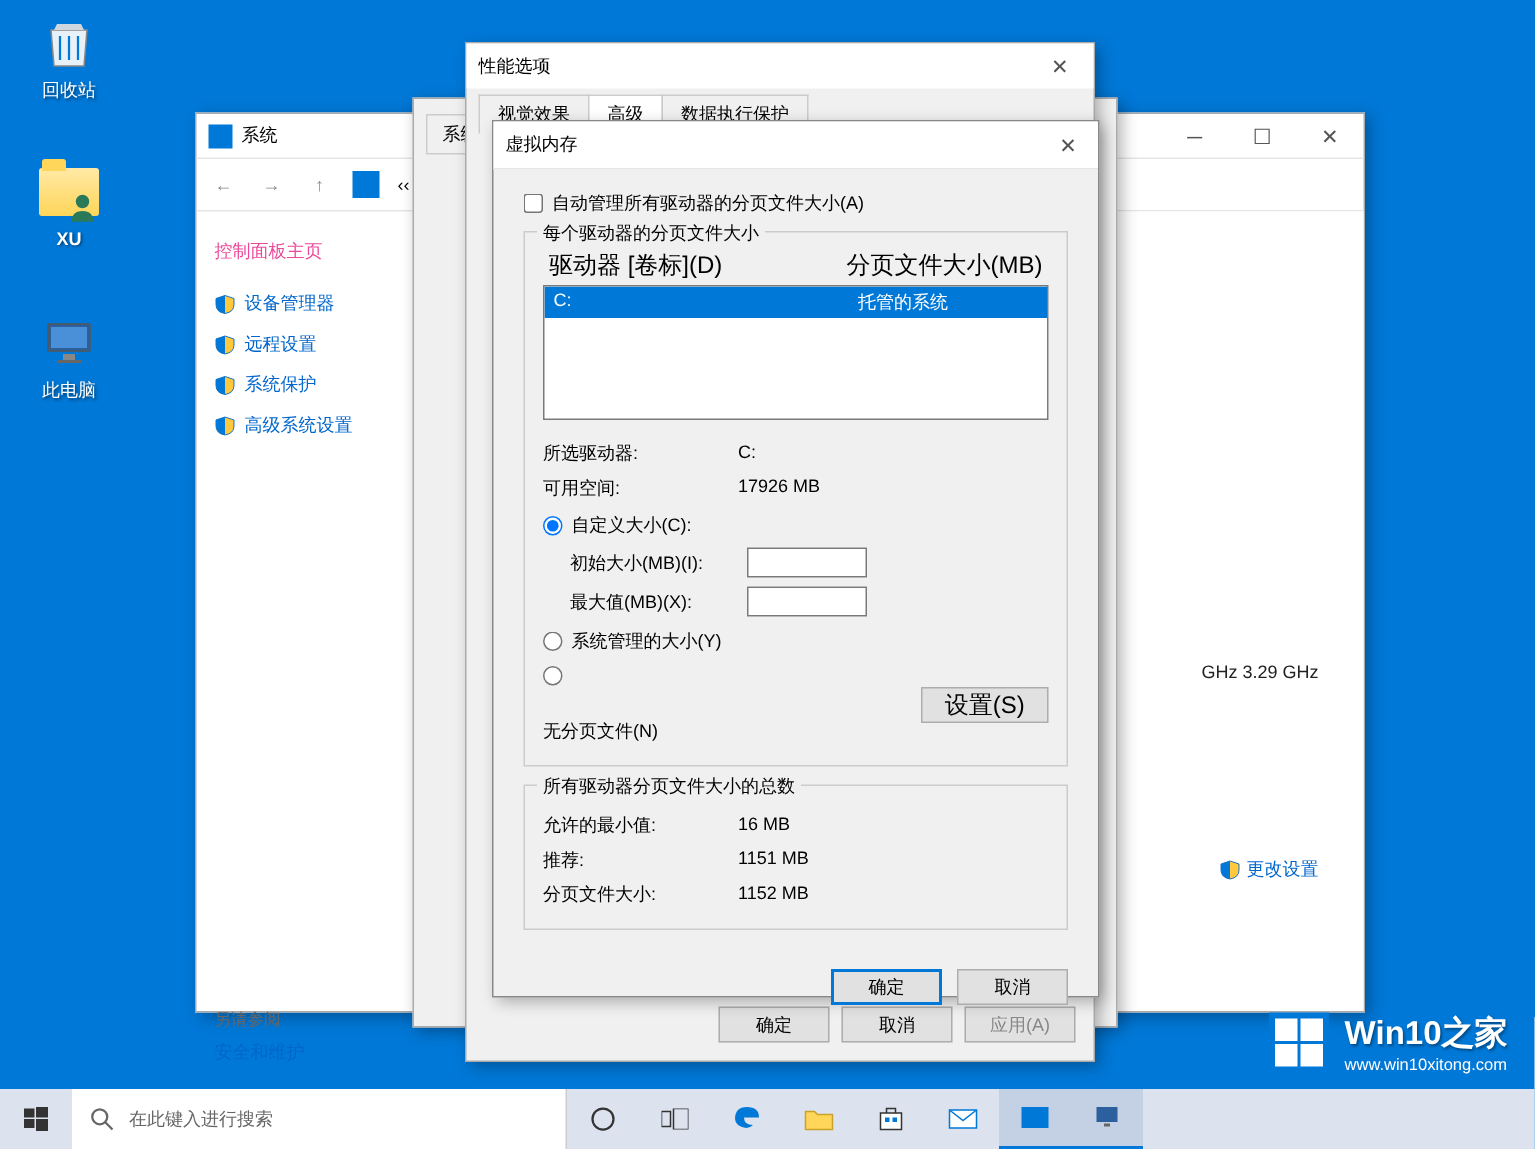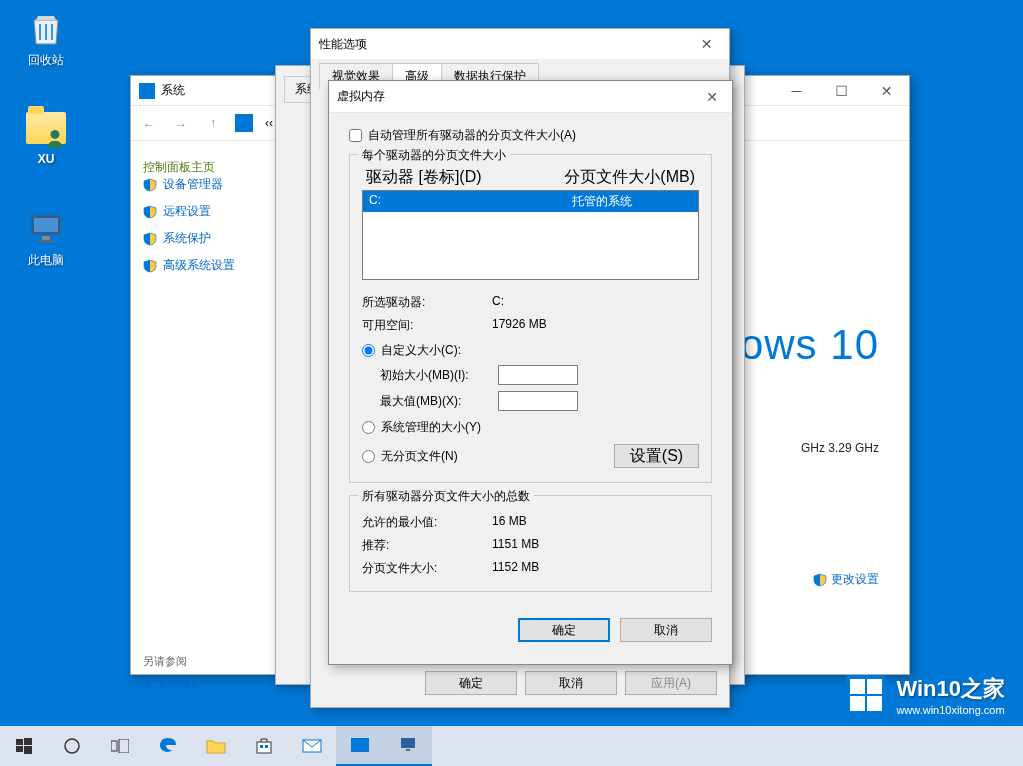--- a/index.html
+++ b/index.html
@@ -20,21 +20,21 @@
 .win-title .icon { width:16px; height:16px; margin-right:6px; background:#0078d7; display:inline-block; }
 .win-controls { position: absolute; top: 0; right: 0; display: flex; }
 .win-controls div { width: 45px; height: 30px; display: flex; align-items: center; justify-content: center; cursor: pointer; color:#555; font-size:14px; }
 
 
 #win-system { left: 130px; top: 75px; width: 780px; height: 600px; }
 #win-system .toolbar { height: 35px; display:flex; align-items:center; padding:0 8px; gap:12px; border-bottom:1px solid #e5e5e5; }
 #win-system .toolbar .nav-btn { width:20px; height:20px; color:#888; display:flex; align-items:center; justify-content:center; }
 #win-system .body { display: flex; height: calc(100% - 65px); }
 #win-system .sidebar { width: 150px; padding: 18px 12px; font-size: 12px; }
-#win-system .sidebar .home-link { color: #4d7c0f; display:block; }
+#win-system .sidebar .home-link { color: #ec4899; margin-bottom: 18px; display:block; }
 #win-system .sidebar .nav-item { display:flex; align-items:center; gap:6px; color:#0066cc; margin-bottom: 10px; cursor:pointer; }
 #win-system .sidebar .see-also { margin-top: 380px; color:#666; font-size:11px; }
 #win-system .sidebar .see-also-link { color:#0066cc; margin-top:6px; display:block; }
 .shield { width:14px; height:14px; }
 #win-system .content { flex:1; padding: 20px 30px; position:relative; background:#fff; }
 .winlogo-text { position:absolute; right:30px; top:180px; font-size:42px; font-weight:300; color:#0078d7; letter-spacing:1px; }
 .cpu-text { position:absolute; right:30px; top:300px; font-size:12px; color:#222; }
 .change-settings { position:absolute; right:30px; top:430px; display:flex; align-items:center; gap:4px; color:#0066cc; font-size:12px; }
 .help-icon { position:absolute; right:15px; top:85px; width:18px; height:18px; background:#0078d7; color:#fff; border-radius:50%; display:flex; align-items:center; justify-content:center; font-size:12px; font-weight:bold; }
 
@@ -64,21 +64,21 @@
 .drive-row { display:flex; justify-content:space-between; padding:2px 6px; font-size:12px; }
 .drive-row.selected { background:#0078d7; color:#fff; }
 .info-row { display:flex; margin-top:6px; font-size:12px; }
 .info-row .lbl { width:130px; }
 .radio-row { display:flex; align-items:center; gap:6px; margin-top:8px; font-size:12px; }
 .radio-row input[type=radio] { width:13px; height:13px; }
 .size-row { display:flex; align-items:center; margin-top:6px; gap:8px; font-size:12px; padding-left:18px; }
 .size-row .lbl { width:110px; }
 .size-row input[type=text] { width:80px; height:20px; border:1px solid #7a7a7a; padding:0 4px; }
 .dlg-btns { display:flex; justify-content:flex-end; gap:10px; padding:0 20px 14px; }
-.btn { width:92px; height:24px; border:1px solid #adadad; background:#e1e1e1; font-size:12px; cursor:pointer; }
+.btn { width:74px; height:24px; border:1px solid #adadad; background:#e1e1e1; font-size:12px; cursor:pointer; }
 .btn.primary { border:2px solid #0078d7; }
 .btn.disabled { color:#888; }
 .btn-plain { width:85px; height:24px; border:1px solid #adadad; background:#e1e1e1; font-size:16px; }
 
 
 .taskbar { position:absolute; bottom:0; left:0; right:0; height:40px; background:#dde3ee; display:flex; align-items:center; }
 .start-btn { width:48px; height:40px; display:flex; align-items:center; justify-content:center; cursor:pointer; }
 .search-box { width:330px; height:40px; background:#fff; display:flex; align-items:center; padding:0 12px; gap:10px; color:#666; border-right:1px solid #ccc; }
 .task-icons { display:flex; height:40px; }
 .task-icons .ti { width:48px; display:flex; align-items:center; justify-content:center; cursor:pointer; }
@@ -178,21 +178,20 @@
             <path d="M7 1 L7 13 Q1 12 1 7 L1 3 Z" fill="#0078d7"></path>
           </svg>
         <span>高级系统设置</span>
       </div>
       <div class="see-also">另请参阅</div>
       <span class="see-also-link">安全和维护</span>
     </div>
     <div class="content">
       <div style="font-size:12px; color:#333;">计</div>
       <div style="margin-top:40px; font-size:12px;">要</div>
-      <div class="winlogo-text">ows 10</div>
       <div class="cpu-text">GHz  3.29 GHz</div>
       <div class="change-settings">
         <svg class="shield" viewBox="0 0 14 14">
             <path d="M7 1 L13 3 L13 7 Q13 12 7 13 Q1 12 1 7 L1 3 Z" fill="#ffc83d" stroke="#0066cc" stroke-width="0.6"></path>
             <path d="M7 1 L7 13 Q1 12 1 7 L1 3 Z" fill="#0078d7"></path>
           </svg>
         <span>更改设置</span>
       </div>
     </div>
   </div>
@@ -272,21 +271,21 @@
       <div class="size-row">
         <span class="lbl">最大值(MB)(X):</span>
         <input type="text" style="">
       </div>
 
       <div class="radio-row">
         <input type="radio" name="pg" style="">
         <label>系统管理的大小(Y)</label>
       </div>
       <div class="radio-row" style="justify-content:space-between;">
-        <div style="display:flex;align-items:center;gap:6px;">
+        <div style="display:flex;align-items:flex-start;gap:22px;flex-direction:column;">
           <input type="radio" name="pg" style="">
           <label>无分页文件(N)</label>
         </div>
         <button class="btn-plain">设置(S)</button>
       </div>
     </div>
 
     <div class="group">
       <span class="group-title">所有驱动器分页文件大小的总数</span>
       <div class="info-row">
@@ -324,20 +323,27 @@
 
 <div class="taskbar">
   <div class="start-btn">
     <svg class="winlogo-svg" viewBox="0 0 16 16">
       <rect x="0" y="1" width="7" height="6" fill="#333"></rect>
         <rect x="8" y="0" width="8" height="7" fill="#333"></rect>
       <rect x="0" y="8" width="7" height="6" fill="#333"></rect>
         <rect x="8" y="8" width="8" height="8" fill="#333"></rect>
     </svg>
   </div>
+  <div class="search-box">
+    <svg width="16" height="16" viewBox="0 0 16 16">
+        <circle cx="6.5" cy="6.5" r="5" fill="none" stroke="#666" stroke-width="1.5"></circle>
+        <line x1="10" y1="10" x2="15" y2="15" stroke="#666" stroke-width="1.5"></line>
+      </svg>
+    <span>在此键入进行搜索</span>
+  </div>
   <div class="task-icons">
     <div class="ti">
         <svg width="18" height="18" viewBox="0 0 18 18">
           <circle cx="9" cy="9" r="7" fill="none" stroke="#333" stroke-width="1.5"></circle>
         </svg>
       </div>
     <div class="ti">
         <svg width="18" height="14" viewBox="0 0 18 14">
           <rect x="0" y="2" width="6" height="10" fill="none" stroke="#333"></rect>
           <rect x="8" y="0" width="10" height="14" fill="none" stroke="#333"></rect>

